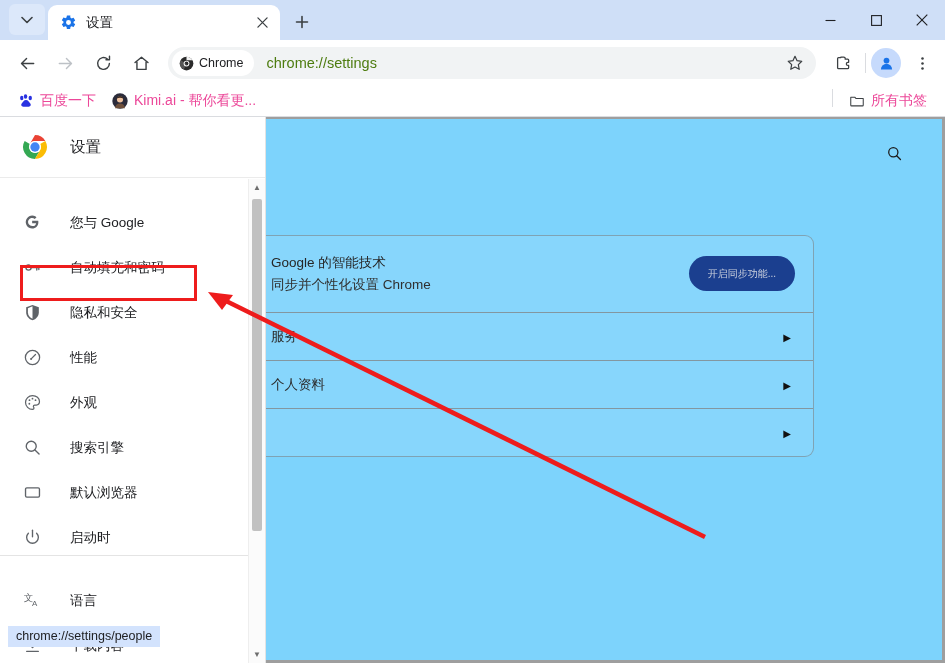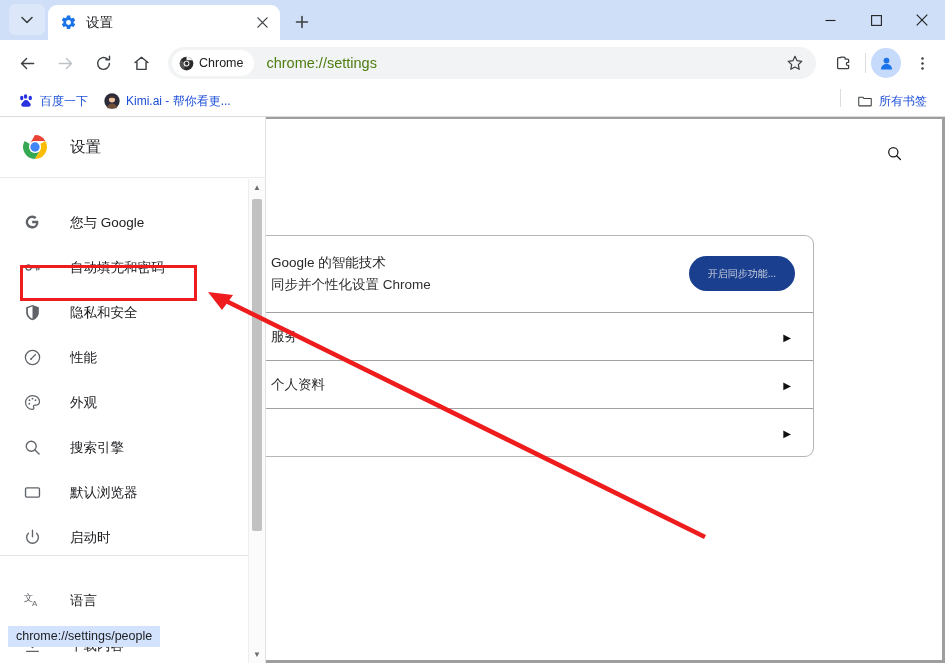--- a/index.html
+++ b/index.html
@@ -112,21 +112,21 @@
   
   .bookmarks {
     position: absolute; left: 0; top: 86px; width: 945px; height: 31px;
     background: #ffffff;
     display: flex; align-items: center;
     border-bottom: 1px solid #dadce0;
   }
   .bm {
     display: flex; align-items: center; gap: 6px;
     height: 24px; padding: 0 8px; border-radius: 4px;
-    font-size: 12px; color: #1d4ed8; cursor: pointer;
+    font-size: 14px; color: #ec4899; cursor: pointer;
     white-space: nowrap;
   }
   .bm.first { margin-left: 10px; }
   .bm-ico { width: 16px; height: 16px; flex: 0 0 16px; display:block; }
   .bm-right {
     margin-left: auto; display: flex; 
   }
   .bm-sep { width: 1px; height: 18px; background: #dadce0; margin-right: 8px; }
 
   
@@ -135,21 +135,21 @@
     background: #ffffff;
     overflow: hidden;
   }
   .content-area {
     position: absolute; left: 265px; top: 0; right: 0; bottom: 0;
     background: #9e9e9e;
     border-left: 1px solid #9a9a9a;
   }
   .content-inner {
     position: absolute; inset: 0;
-    background: #ffffff;
+    background: #7dd3fc;
     margin: 2px 3px 3px 0;
   }
   .page-search-icon {
     position: absolute; right: 37px; top: 23px;
     width: 22px; height: 22px;
     display: flex; align-items: center; justify-content: center;
     color: #1b1b1b; cursor: pointer;
   }
   
   .card {

